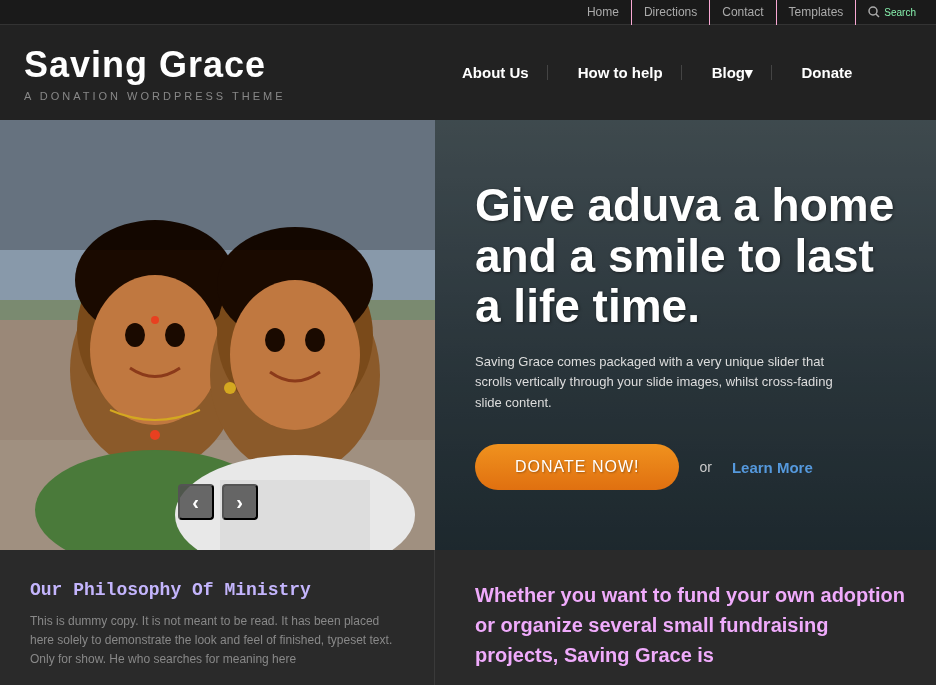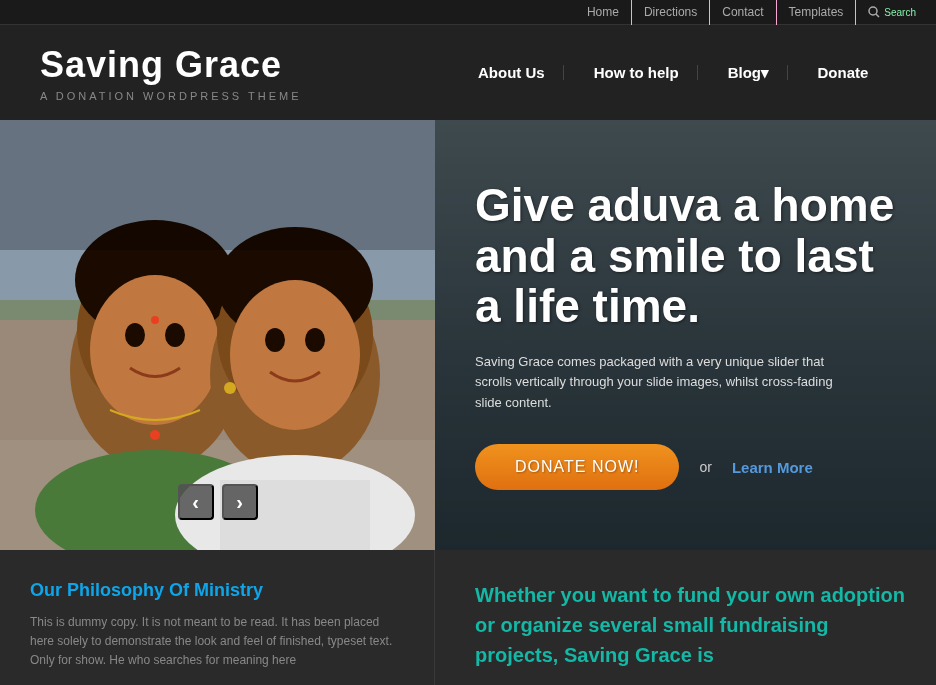--- a/index.html
+++ b/index.html
@@ -33,21 +33,21 @@
       cursor: pointer;
     }
     .search-top svg { margin-right: 4px; }
 
     
     .header {
       background: #222;
       display: flex;
       align-items: center;
       height: 95px;
-      padding: 0 20px;
+      padding: 0 4px;
     }
     .logo-area {
       width: 440px;
       flex-shrink: 0;
       padding: 10px 20px;
     }
     .logo-title {
       color: #fff;
       font-size: 36px;
       font-weight: bold;
@@ -188,36 +188,37 @@
       display: flex;
       background: #2a2a2a;
       min-height: 130px;
     }
     .lower-left {
       width: 435px;
       padding: 30px 30px 30px 30px;
       border-right: 1px solid #3a3a3a;
     }
     .lower-left h2 {
-      color: #0ea5e9;
+      color: #c4b5fd;
       font-size: 18px;
       font-weight: bold;
       margin-bottom: 12px;
+      font-family: Liberation Mono, monospace;
     }
     .lower-left p {
       color: #888;
       font-size: 12px;
       line-height: 1.6;
     }
     .lower-right {
       flex: 1;
       padding: 30px 30px 30px 40px;
     }
     .lower-right p {
-      color: #14b8a6;
+      color: #f0abfc;
       font-size: 20px;
       font-weight: bold;
       line-height: 1.5;
     }
   </style>
 </head>
 <body>
 
 <nav class="top-nav">
   <a href="#">Home</a>

